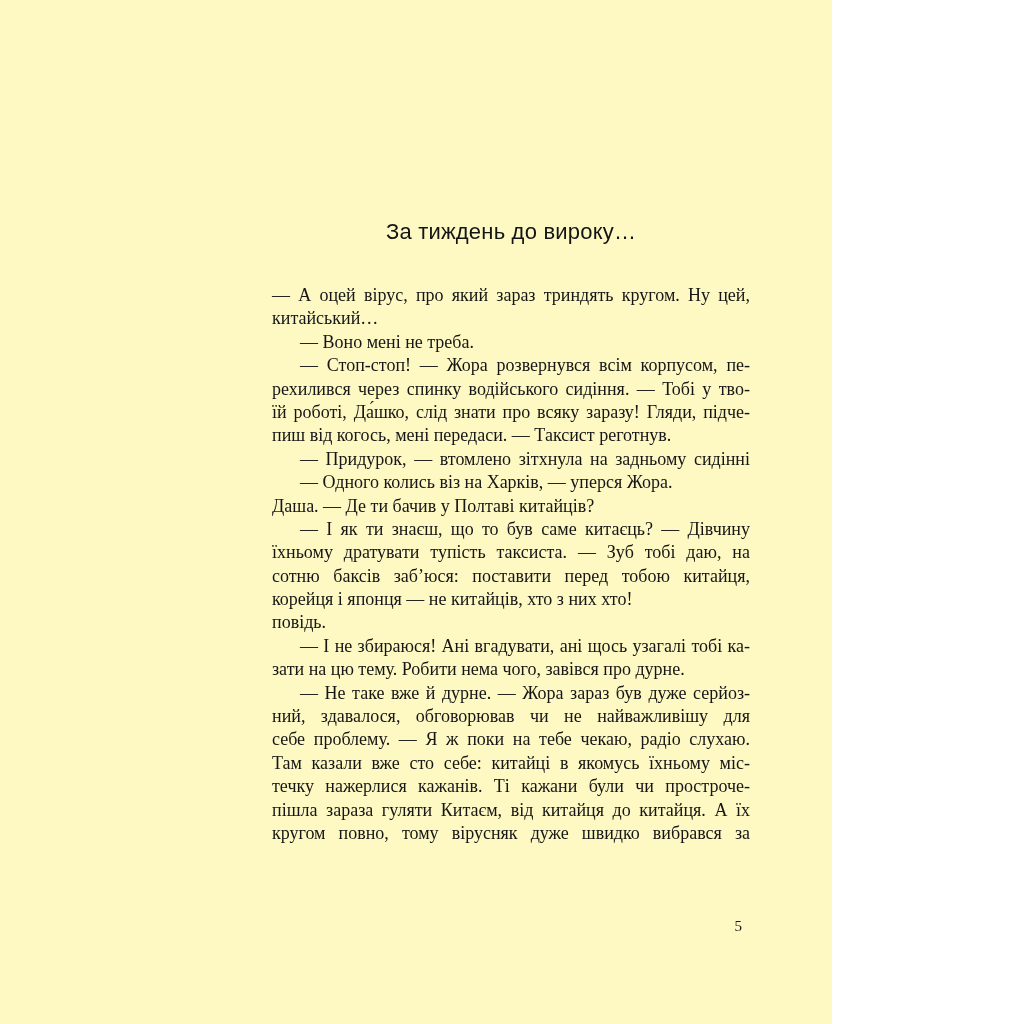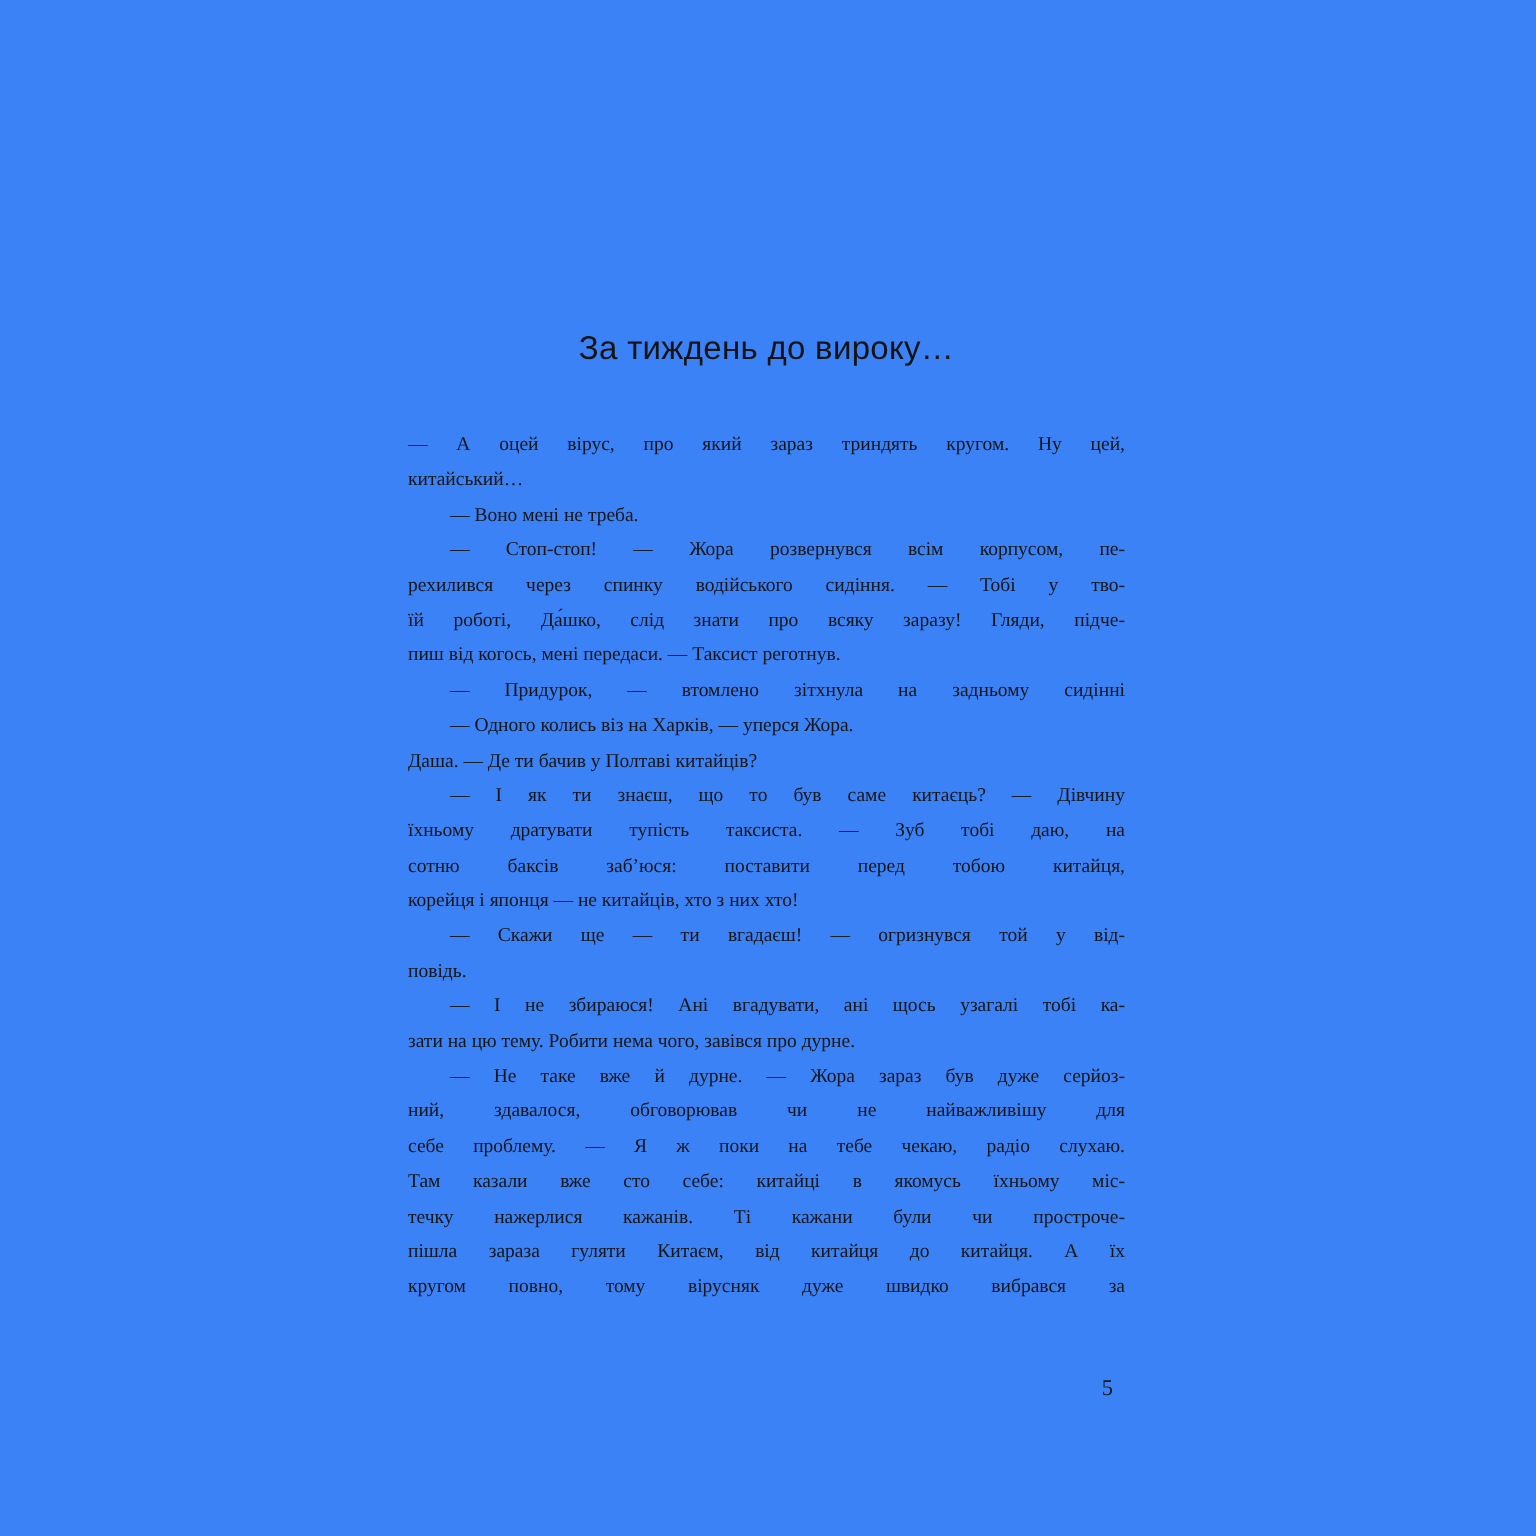--- a/index.html
+++ b/index.html
@@ -1,20 +1,20 @@
 <!DOCTYPE html>
 <html><head>
 <meta charset="utf-8">
 <style>
   html, body { margin: 0; padding: 0; }
   .page {
     position: relative;
-    width: 1024px;
+    width: 832px;
     height: 1024px;
-    background: #3b82f6;
+    background: #fef9c3;
     color: #161616;
     overflow: hidden;
   }
   .chapter-heading {
     position: absolute;
     left: 272px;
     top: 219px;
     width: 478px;
     text-align: center;
     font-family: "Liberation Sans", sans-serif;
@@ -22,21 +22,21 @@
     font-weight: 500;
     letter-spacing: 0.2px;
     color: #141414;
   }
   .text-block {
     position: absolute;
     left: 272px;
     top: 284px;
     width: 478px;
     font-family: "Liberation Serif", serif;
-    font-size: 13px;
+    font-size: 18px;
     line-height: 23.4px;
     color: #161616;
   }
   .ln {
     text-align: justify;
     text-align-last: justify;
     height: 23.4px;
     overflow: visible;
   }
   .ln.end { text-align-last: left; }
@@ -67,21 +67,20 @@
     <div class="ln">рехилився через спинку водійського сидіння. — Тобі у тво-</div>
     <div class="ln">їй роботі, Да́шко, слід знати про всяку заразу! Гляди, підче-</div>
     <div class="ln end">пиш від когось, мені передаси. — Таксист реготнув.</div>
     <div class="ln ind">— Придурок, — втомлено зітхнула на задньому сидінні</div>
     <div class="ln ind end">— Одного колись віз на Харків, — уперся Жора.</div>
     <div class="ln end">Даша. — Де ти бачив у Полтаві китайців?</div>
     <div class="ln ind">— І як ти знаєш, що то був саме китаєць? — Дівчину</div>
     <div class="ln">їхньому дратувати тупість таксиста. — Зуб тобі даю, на</div>
     <div class="ln">сотню баксів заб’юся: поставити перед тобою китайця,</div>
     <div class="ln end">корейця і японця — не китайців, хто з них хто!</div>
-    <div class="ln ind">— Скажи ще — ти вгадаєш! — огризнувся той у від-</div>
     <div class="ln end">повідь.</div>
     <div class="ln ind">— І не збираюся! Ані вгадувати, ані щось узагалі тобі ка-</div>
     <div class="ln end">зати на цю тему. Робити нема чого, завівся про дурне.</div>
     <div class="ln ind">— Не таке вже й дурне. — Жора зараз був дуже серйоз-</div>
     <div class="ln">ний, здавалося, обговорював чи не найважливішу для</div>
     <div class="ln">себе проблему. — Я ж поки на тебе чекаю, радіо слухаю.</div>
     <div class="ln">Там казали вже сто себе: китайці в якомусь їхньому міс-</div>
     <div class="ln">течку нажерлися кажанів. Ті кажани були чи простроче-</div>
     <div class="ln">пішла зараза гуляти Китаєм, від китайця до китайця. А їх</div>
     <div class="ln">кругом повно, тому вірусняк дуже швидко вибрався за</div>

